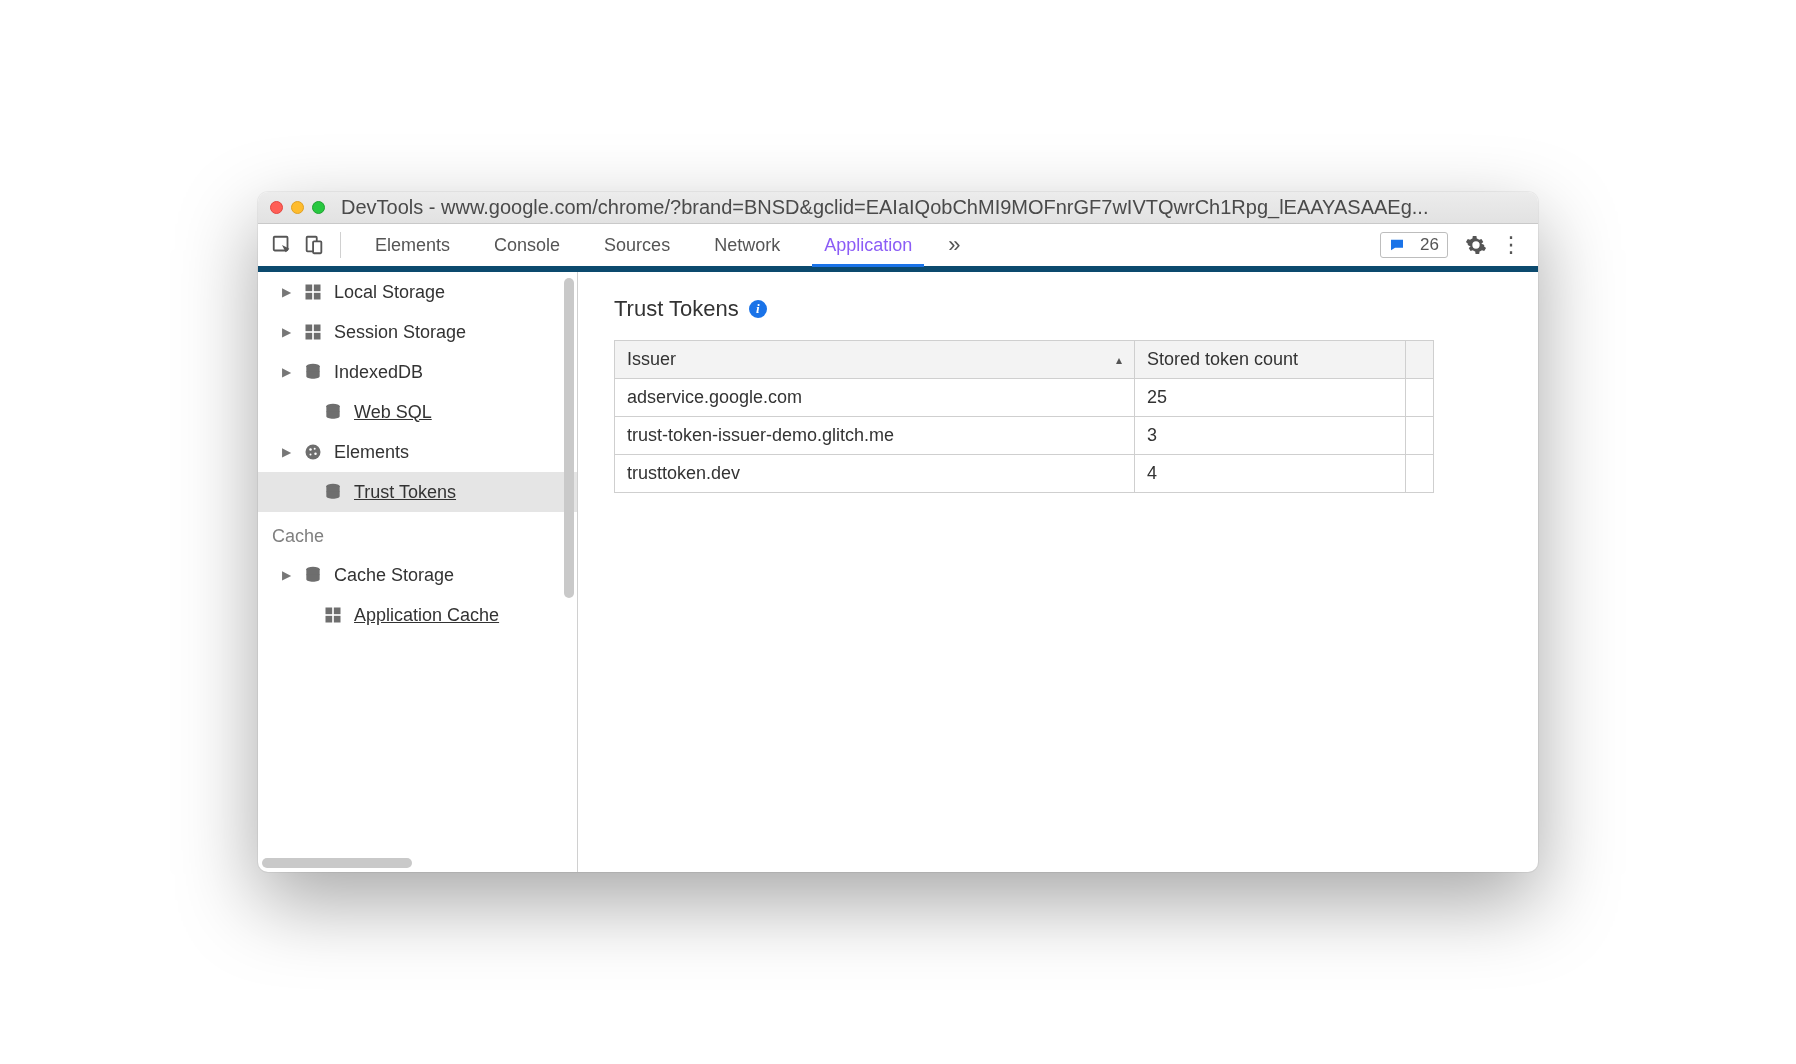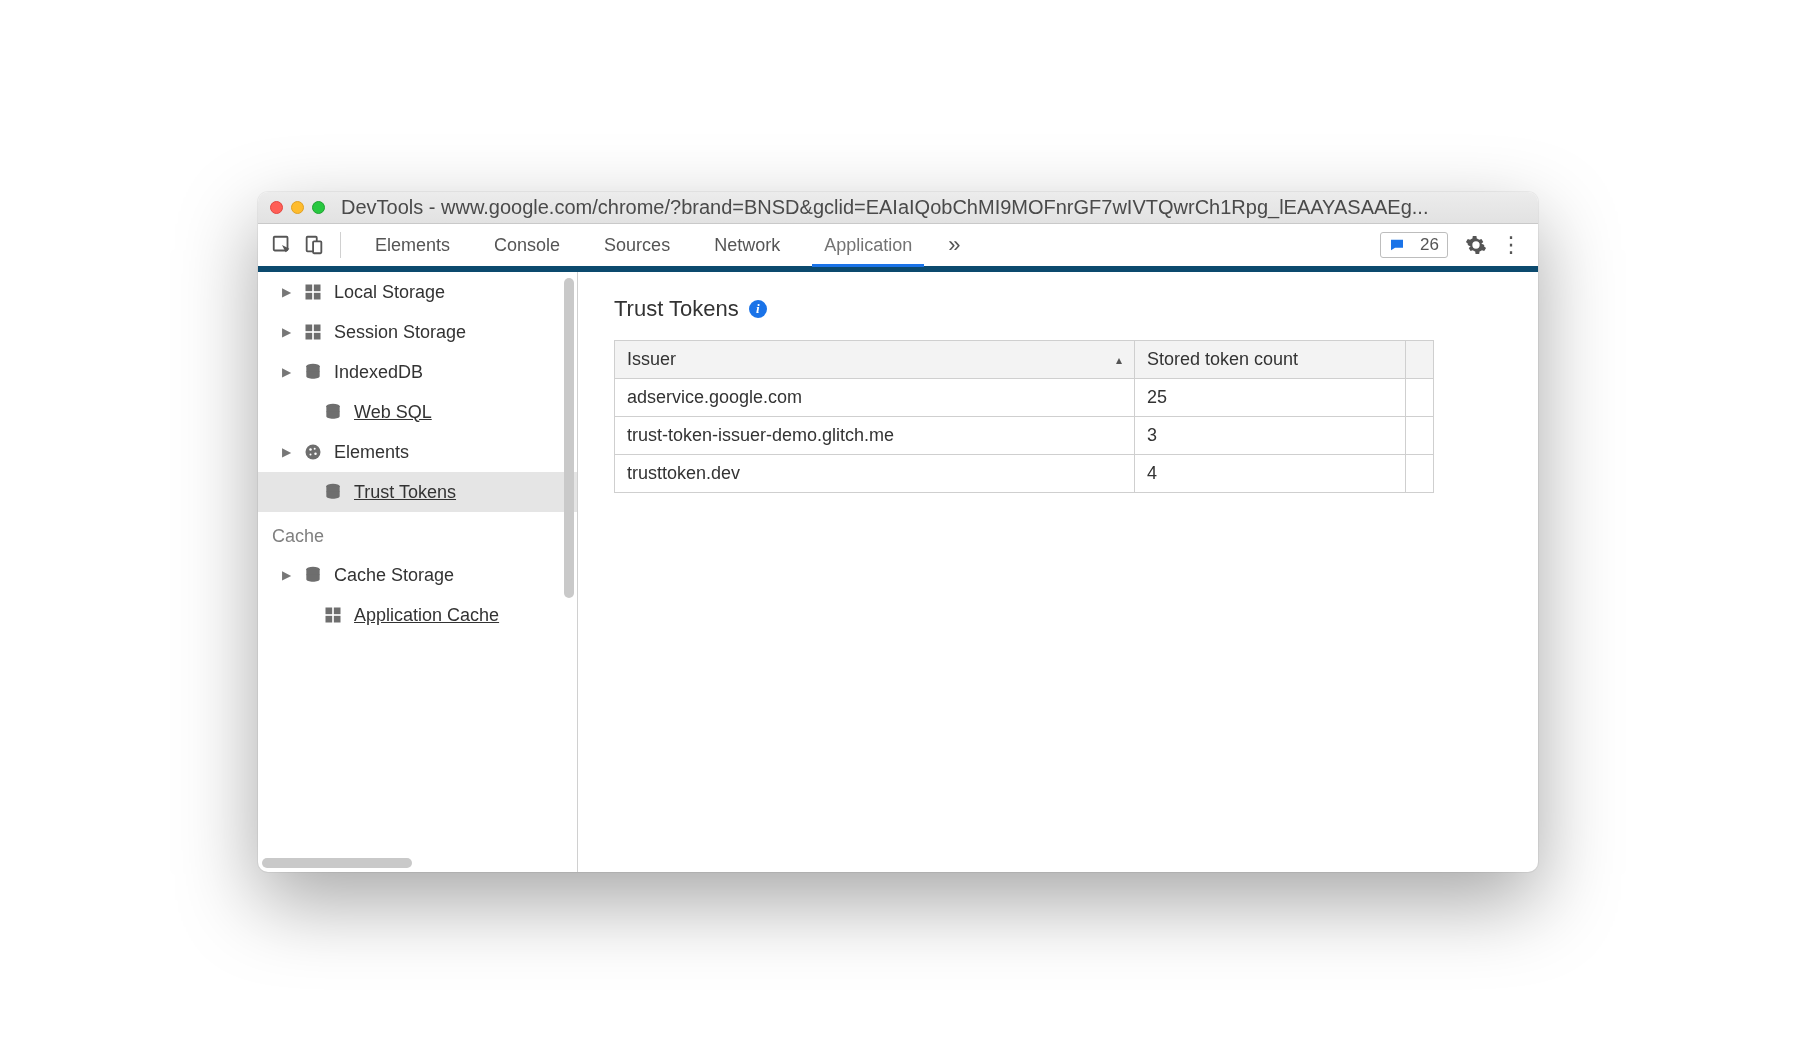--- a/index.html
+++ b/index.html
@@ -78,21 +78,21 @@
     padding: 0 22px;
     height:100%;
     display:flex;
     align-items:center;
     font-size:18px;
     color:#555;
     cursor:default;
     position:relative;
   }
   .tab.active {
-    color:#737373;
+    color:#8b5cf6;
   }
   .tab.active::after {
     content:"";
     position:absolute;
     left:10px; right:10px; bottom:-1px;
     height:3px;
     background:#1a73e8;
   }
   .tb-more {
     font-size:22px;

